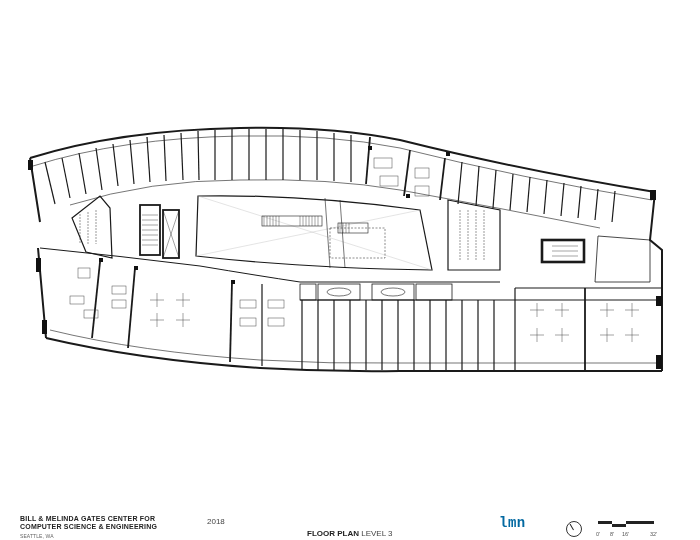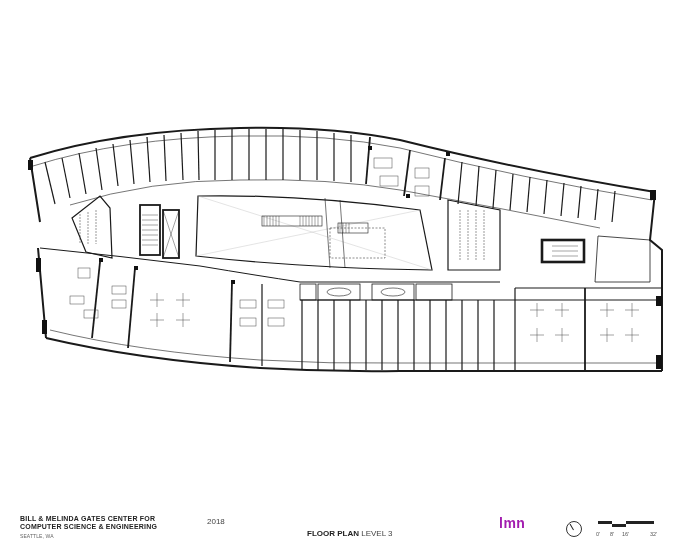--- a/index.html
+++ b/index.html
@@ -5,21 +5,21 @@
   html, body { margin:0; padding:0; background:#ffffff; }
   body { width:700px; height:540px; position:relative; overflow:hidden; font-family:"Liberation Sans", sans-serif; color:#1a1a1a; }
   #plan { position:absolute; left:0; top:0; width:700px; height:540px; }
   .titleblock { position:absolute; left:0; top:496px; width:642px; height:44px;margin-top:19px; }
   .proj { position:absolute; left:20px; top:0; font-weight:bold; font-size:7px; line-height:8px; letter-spacing:0.2px; color:#222; }
   .proj .loc { font-weight:normal; font-size:5px; color:#666; margin-top:1px; letter-spacing:0.1px; }
   .year { position:absolute; left:207px; top:2px; font-size:8px; color:#444; }
   .sheet { position:absolute; left:307px; top:14px; font-size:8px; color:#222; }
   .sheet b { font-weight:bold; }
   .sheet span.lvl { color:#444; }
-  .logo { position:absolute; left:499px; top:0px; font-size:14px; font-weight:bold; letter-spacing:0.5px; color:#a21caf; font-family:Liberation Sans, sans-serif; }
+  .logo { position:absolute; left:499px; top:0px; font-size:14px; font-weight:bold; letter-spacing:0.5px; color:#0369a1; font-family:Liberation Mono, monospace; }
   .north { position:absolute; left:566px; top:6px; width:14px; height:14px; border:1px solid #333; border-radius:50%; }
   .north .needle { position:absolute; left:6px; top:1px; width:1.2px; height:7px; background:#222; transform:rotate(-30deg); transform-origin:bottom center; }
   .scale { position:absolute; left:598px; top:6px; width:70px; height:20px; }
   .scale .bar { position:absolute; height:2.5px; background:#222; }
   .scale .tick { position:absolute; top:10px; font-size:5.5px; color:#555; }
 </style>
 </head>
 <body>
 
 <svg id="plan" viewBox="0 0 700 540" xmlns="http://www.w3.org/2000/svg">

